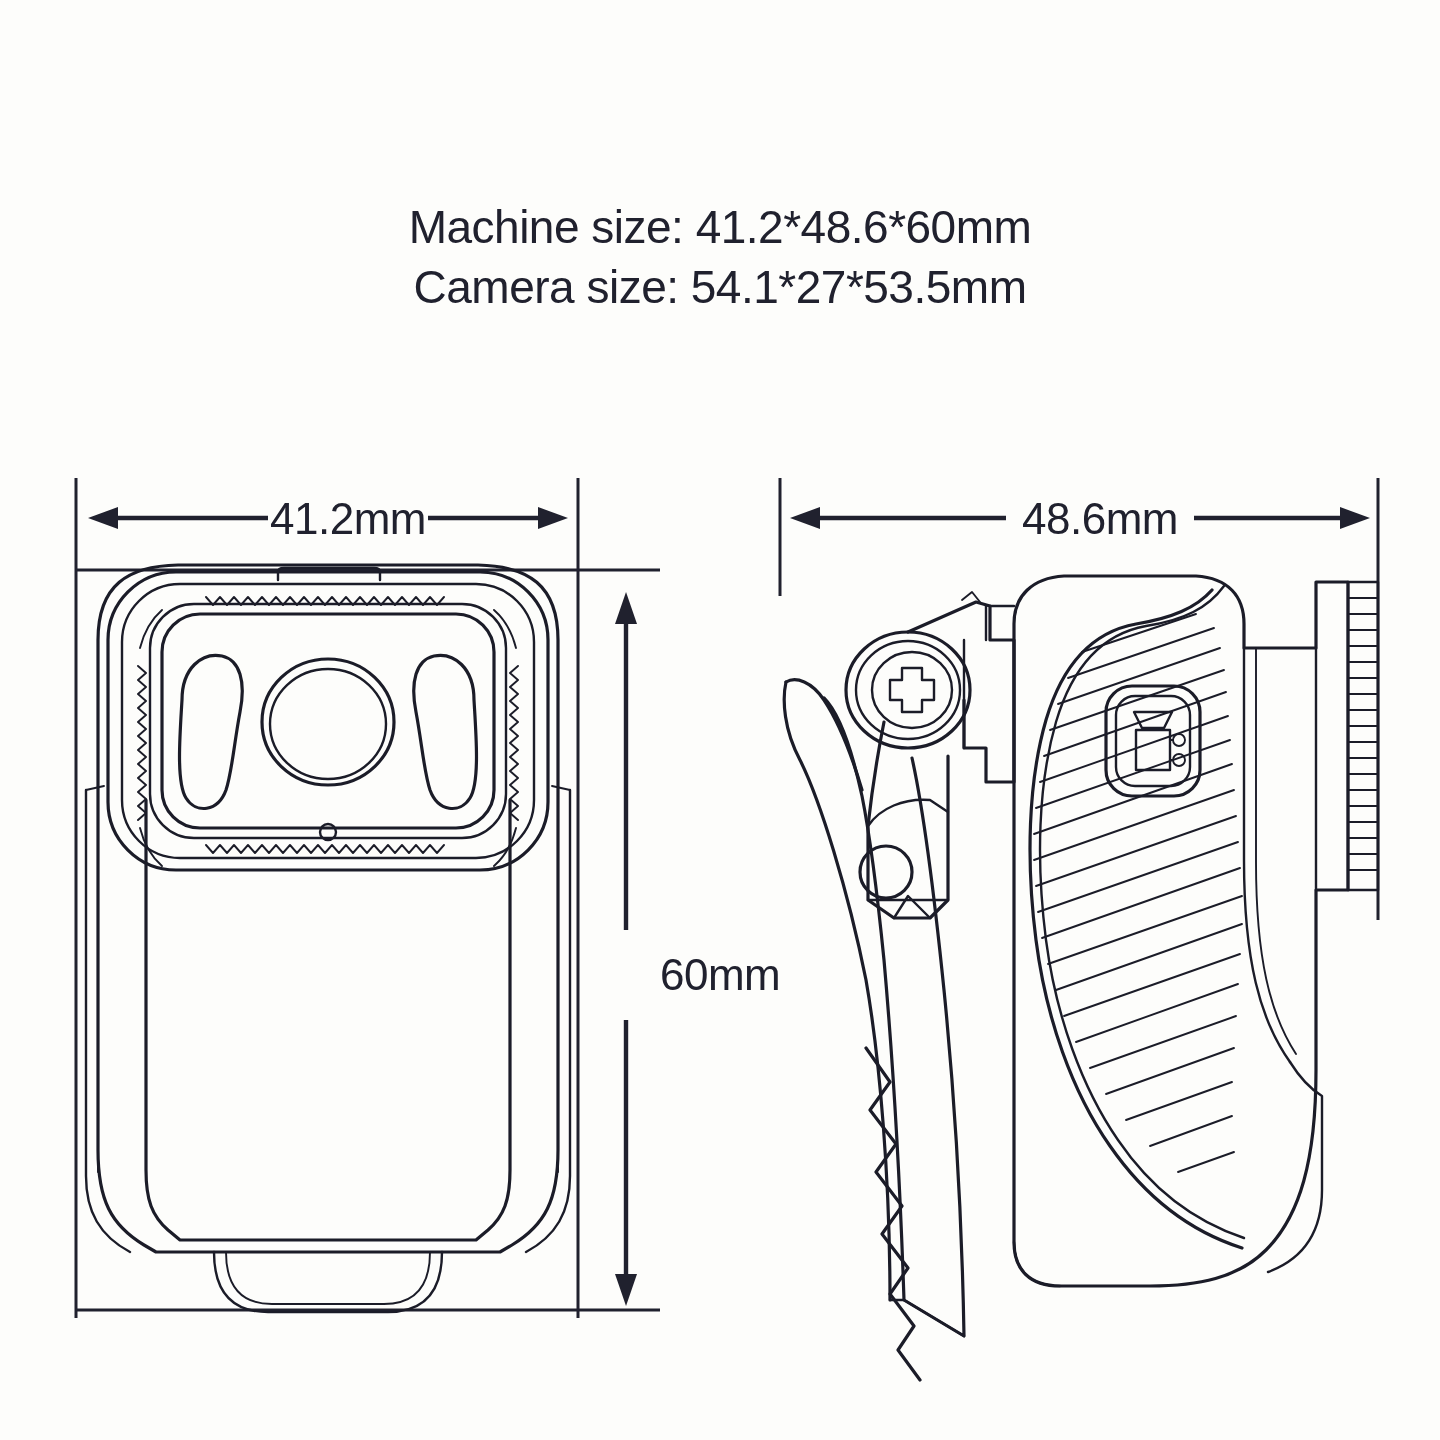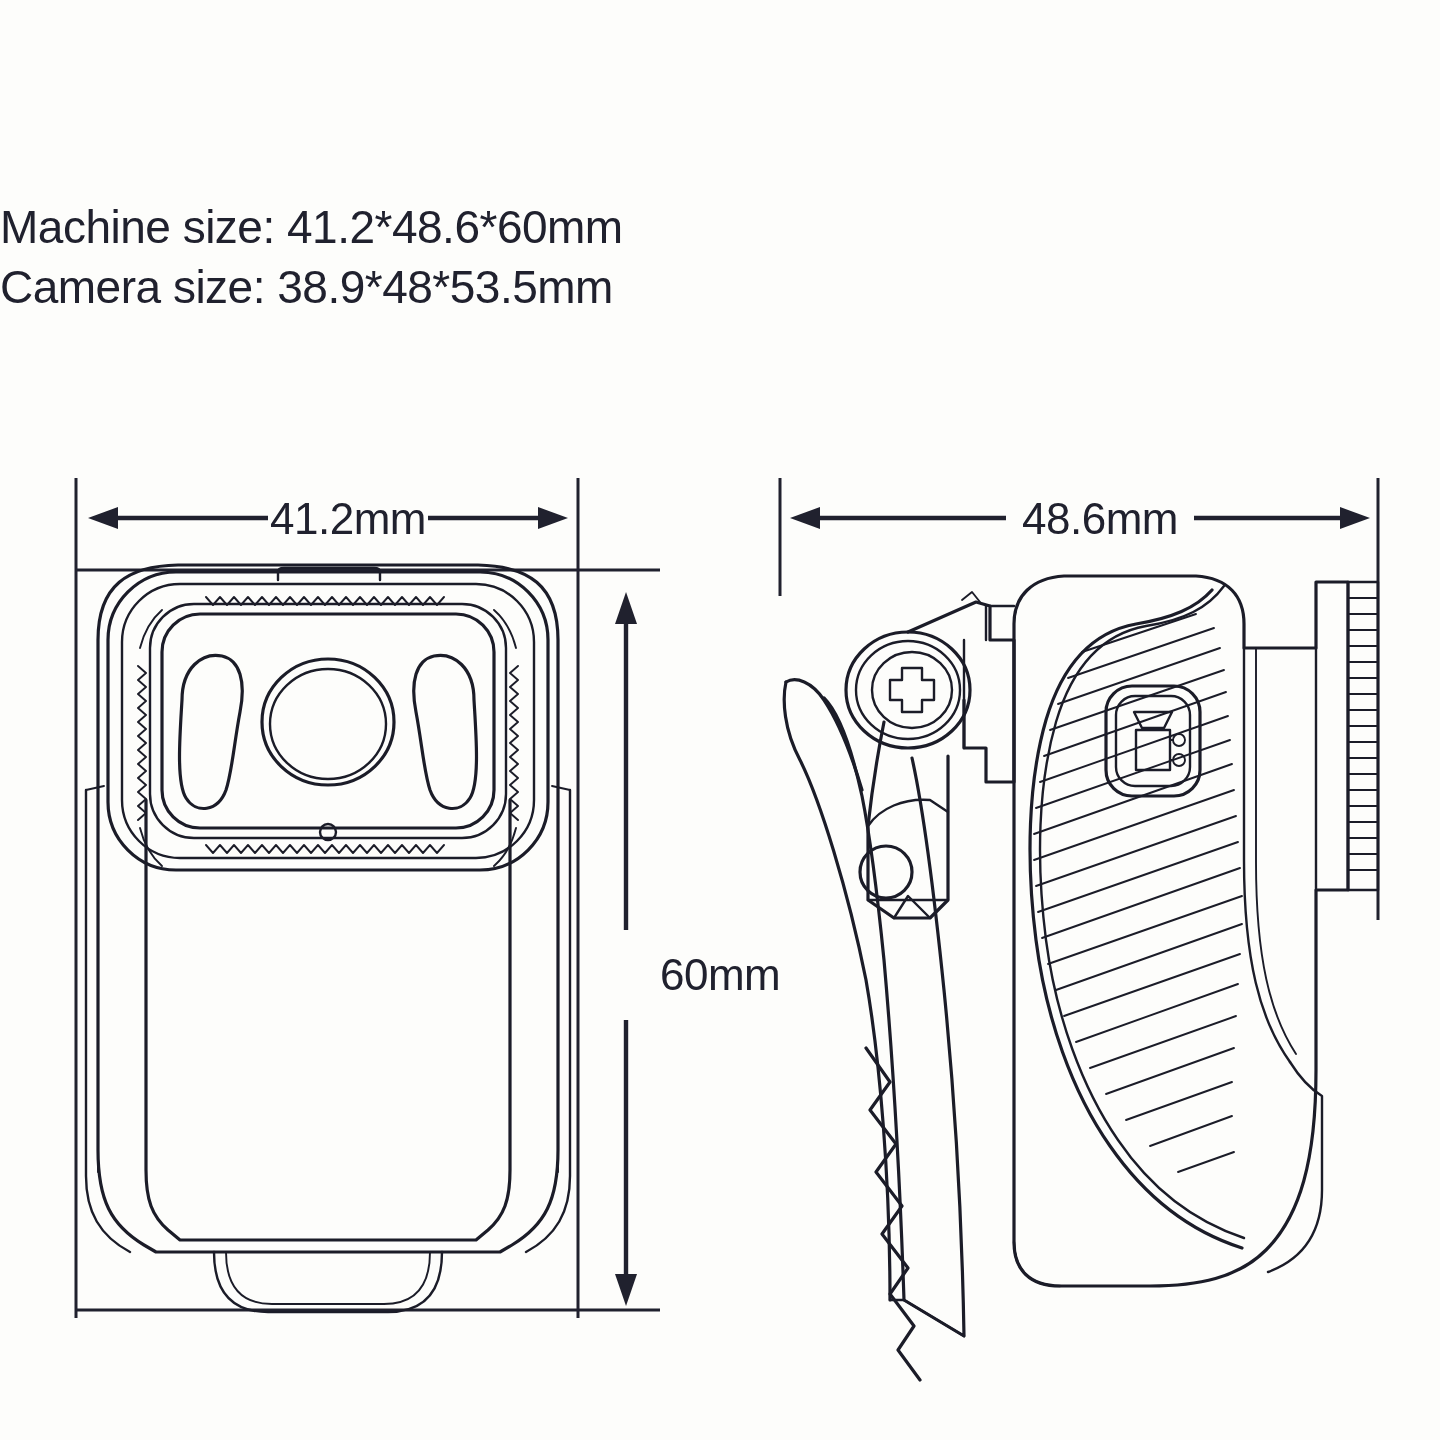--- a/index.html
+++ b/index.html
@@ -14,20 +14,21 @@
     height: 1440px;
     background: #fdfdfb;
     overflow: hidden;
     font-family: "Liberation Sans", "DejaVu Sans", sans-serif;
   }
   .spec-block {
     position: absolute;
     left: 0;
     top: 198px;
     width: 1440px;
+    text-align: center;
     line-height: 1.30;
     color: #20212e;
     font-size: 46px;
     letter-spacing: -0.5px;
     font-family: "Liberation Sans", "DejaVu Sans", sans-serif;
   }
   .spec-line { display: block; white-space: nowrap; }
   .drawing-svg {
     position: absolute;
     left: 0;
@@ -42,21 +43,21 @@
     letter-spacing: -0.5px;
   }
 </style>
 </head>
 <body>
 
 <div id="page">
 
   <div class="spec-block">
     <span class="spec-line">Machine size: 41.2*48.6*60mm</span>
-    <span class="spec-line">Camera size: 38.9*48*53.5mm</span>
+    <span class="spec-line">Camera size: 54.1*27*53.5mm</span>
   </div>
 
   <svg class="drawing-svg" viewBox="0 0 1440 1440">
     <defs>
       <style>
         .ln  { fill:none; stroke:#1b1c28; stroke-width:3.2; stroke-linecap:round; stroke-linejoin:round; }
         .ln2 { fill:none; stroke:#1b1c28; stroke-width:2.4; stroke-linecap:round; stroke-linejoin:round; }
         .lnT { fill:none; stroke:#1b1c28; stroke-width:1.9; stroke-linecap:round; stroke-linejoin:round; }
         .ext { fill:none; stroke:#20212e; stroke-width:3.0; stroke-linecap:butt; }
         .dimln { fill:none; stroke:#20212e; stroke-width:4.4; stroke-linecap:butt; }

